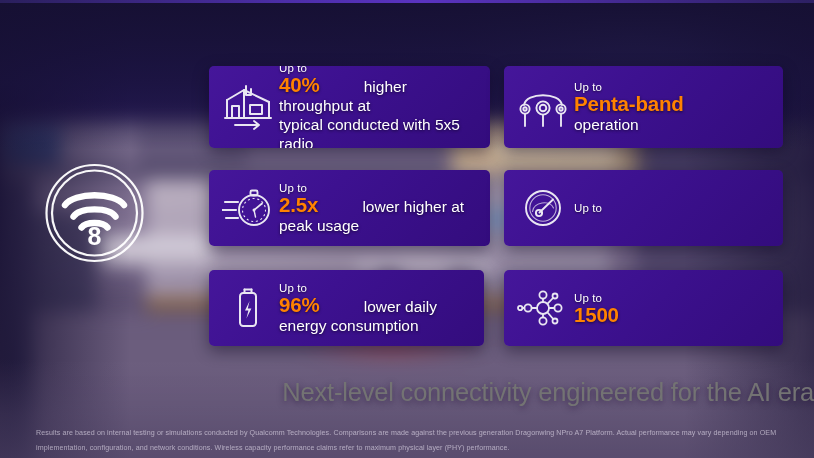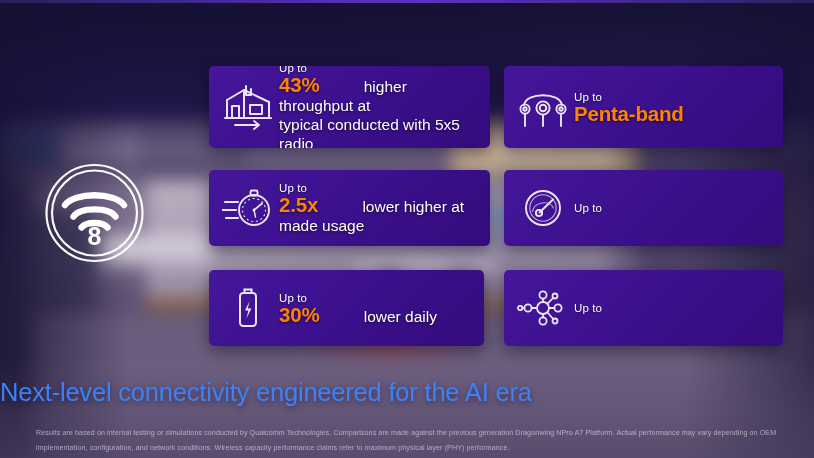--- a/index.html
+++ b/index.html
@@ -177,22 +177,22 @@
   .card.c5 { left: 209px; top: 270px; width: 275px; height: 76px; }
   
   .card.c2 { left: 504px; top: 66px;  width: 279px; height: 82px; }
   .card.c4 { left: 504px; top: 170px; width: 279px; height: 76px; }
   .card.c6 { left: 504px; top: 270px; width: 279px; height: 76px; }
 
   
   .headline {
     position: absolute;
     left: 0; right: 0; top: 378px;
-    text-align: left;
-    color: #3b82f6;
+    text-align: right;
+    color: #737373;
     font-size: 25.5px;
     font-weight: 400;
     letter-spacing: -0.2px;
     text-shadow: 0 2px 6px rgba(30,10,50,0.55);
   }
 
   
   .footnote {
     position: absolute;
     left: 36px; right: 34px; top: 426px;
@@ -267,21 +267,21 @@
           <path d="M2 34 L48 34"></path>
           <rect x="9" y="22" width="7" height="12"></rect>
           <rect x="27" y="21" width="12" height="9"></rect>
           <path d="M23 2 L23 11 L28 11 L28 5"></path>
           <path d="M12 41 L36 41 M31 37 L36 41 L31 45" stroke-width="1.9"></path>
         </g>
       </svg>
     </div>
     <div class="text-wrap">
       <div class="uptoLbl">Up to</div>
-      <div class="statLine"><span class="big">43%</span><span class="rest"> higher throughput at</span></div>
+      <div class="statLine"><span class="big">40%</span><span class="rest"> higher throughput at</span></div>
       <div class="statLine cont">typical conducted with 5x5 radio</div>
     </div>
   </div>
 
   <div class="card c2">
     <div class="icon-wrap">
       <svg width="52" height="46" viewBox="0 0 52 46">
         <g fill="none" stroke="#e9e6f2" stroke-width="1.9" stroke-linecap="round">
           <path d="M7 21 C9 8, 43 8, 45 21"></path>
           <circle cx="8" cy="25" r="4.6"></circle>
@@ -292,20 +292,21 @@
           <circle cx="44" cy="25" r="1.7"></circle>
           <path d="M8 30 L8 42"></path>
           <path d="M26 31 L26 42"></path>
           <path d="M44 30 L44 42"></path>
         </g>
       </svg>
     </div>
     <div class="text-wrap">
       <div class="uptoLbl">Up to</div>
       <div class="statLine"><span class="big">Penta-band</span><span class="rest"></span></div>
+      <div class="statLine cont">operation</div>
     </div>
   </div>
 
   <div class="card c3">
     <div class="icon-wrap">
       <svg width="52" height="44" viewBox="0 0 52 44">
         <g fill="none" stroke="#e9e6f2" stroke-width="1.9" stroke-linecap="round">
           <circle cx="32" cy="24" r="15"></circle>
           <circle cx="32" cy="24" r="11.5" stroke-width="1.1" stroke-dasharray="1.2 3.6"></circle>
           <rect x="28.5" y="4.5" width="7" height="5" rx="1.4"></rect>
@@ -315,21 +316,21 @@
           <circle cx="32" cy="24" r="1.5" fill="#e9e6f2" stroke="none"></circle>
           <path d="M3 16 L16 16" stroke-width="2.1"></path>
           <path d="M0.5 24 L14 24" stroke-width="2.1"></path>
           <path d="M4 32 L16 32" stroke-width="2.1"></path>
         </g>
       </svg>
     </div>
     <div class="text-wrap">
       <div class="uptoLbl">Up to</div>
       <div class="statLine"><span class="big">2.5x</span><span class="rest"> lower higher at</span></div>
-      <div class="statLine cont">made usage</div>
+      <div class="statLine cont">peak usage</div>
     </div>
   </div>
 
   <div class="card c4">
     <div class="icon-wrap">
       <svg width="46" height="44" viewBox="0 0 46 44">
         <g fill="none" stroke="#e9e6f2" stroke-width="1.9" stroke-linecap="round">
           <circle cx="23" cy="22" r="17"></circle>
           <circle cx="23" cy="22" r="13.2" stroke-width="1.1" opacity="0.75"></circle>
           <path d="M12.5 25.5 C13.5 16, 30 13.5, 33.5 22" stroke-width="1.2" opacity="0.7"></path>
@@ -349,21 +350,22 @@
         <g fill="none" stroke="#e9e6f2" stroke-width="2" stroke-linejoin="round" stroke-linecap="round">
           <rect x="9" y="8" width="16" height="33" rx="3.2"></rect>
           <path d="M13.5 4.5 L20.5 4.5"></path>
           <path d="M13.5 4.5 L13.5 8 M20.5 4.5 L20.5 8"></path>
           <path d="M18.6 16 L14 25.6 L17.4 25.6 L15.4 33.5 L20.4 23.4 L16.8 23.4 Z" fill="#e9e6f2" stroke="none"></path>
         </g>
       </svg>
     </div>
     <div class="text-wrap">
       <div class="uptoLbl">Up to</div>
-      <div class="statLine"><span class="big">30%</span><span class="rest"> lower daily</span></div>
+      <div class="statLine"><span class="big">96%</span><span class="rest"> lower daily</span></div>
+      <div class="statLine cont">energy consumption</div>
     </div>
   </div>
 
   <div class="card c6">
     <div class="icon-wrap">
       <svg width="52" height="46" viewBox="0 0 52 46">
         <g fill="none" stroke="#e9e6f2" stroke-width="1.8" stroke-linecap="round">
           <circle cx="26" cy="23" r="6"></circle>
           <circle cx="26" cy="10" r="3.6"></circle>
           <circle cx="41" cy="23" r="3.6"></circle>
@@ -377,20 +379,21 @@
           <path d="M26 29 L26 32.4"></path>
           <path d="M20 23 L14.6 23"></path>
           <path d="M30.6 18.6 L36 13"></path>
           <path d="M30.6 27.5 L36.2 34"></path>
           <path d="M7.4 23 L5.4 23"></path>
         </g>
       </svg>
     </div>
     <div class="text-wrap">
       <div class="uptoLbl">Up to</div>
+      <div class="statLine"><span class="big">1500</span><span class="rest"></span></div>
     </div>
   </div>
 
   <div class="headline">Next-level connectivity engineered for the AI era</div>
 
   <div class="footnote">Results are based on internal testing or simulations conducted by Qualcomm Technologies. Comparisons are made against the previous generation Dragonwing NPro A7 Platform. Actual performance may vary depending on OEM implementation, configuration, and network conditions. Wireless capacity performance claims refer to maximum physical layer (PHY) performance.</div>
 
 </div>
 
 </body></html>

